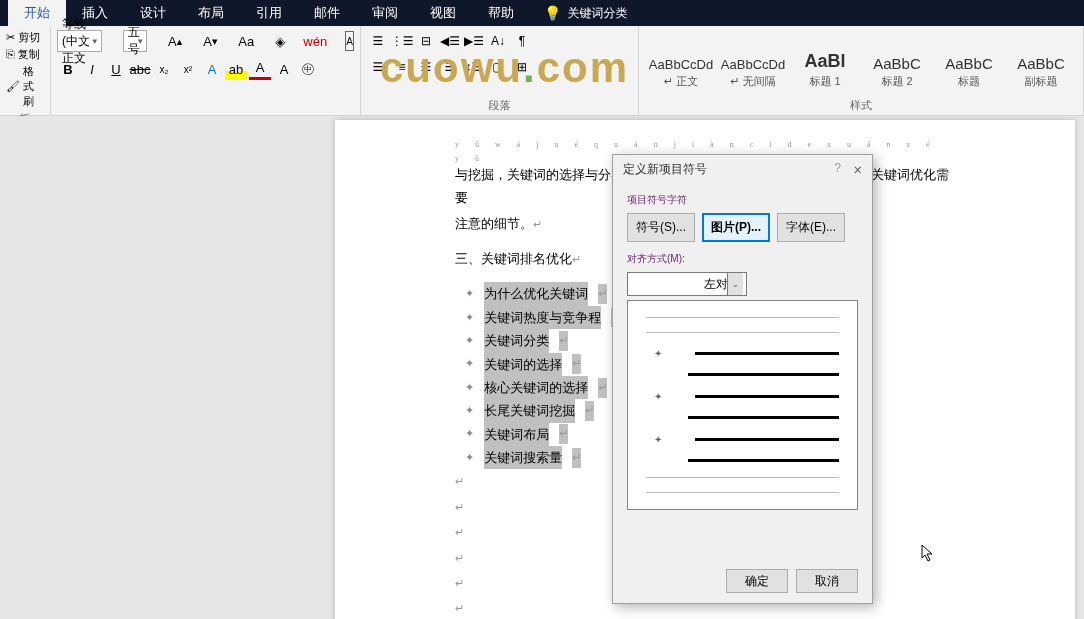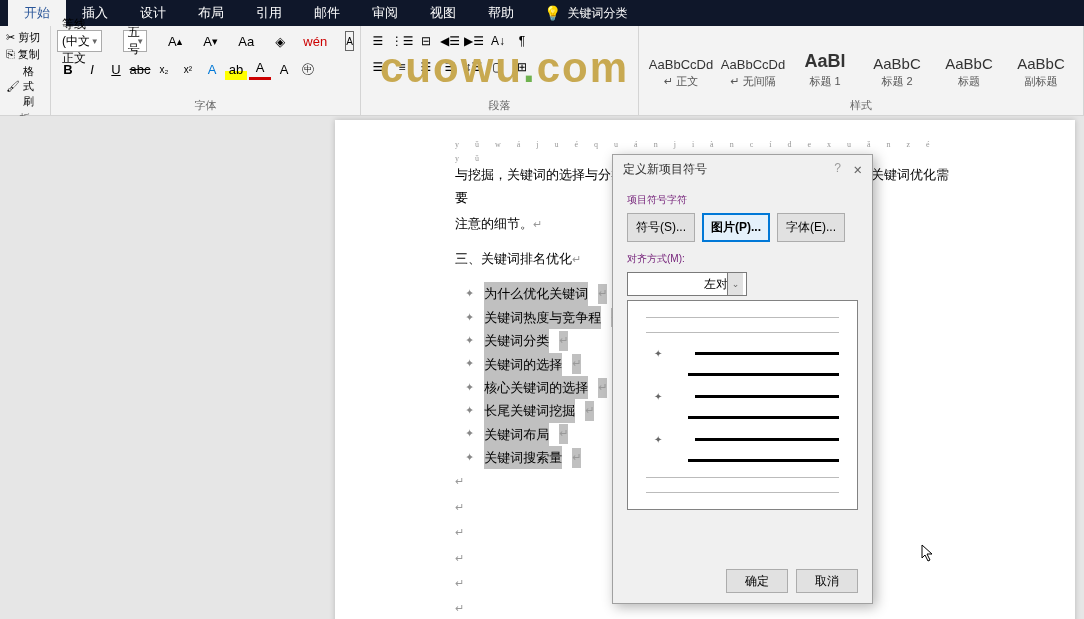--- a/index.html
+++ b/index.html
@@ -327,21 +327,20 @@
           </div>
         <div class="fbtn small">x₂</div>
         <div class="fbtn small">x²</div>
         <div class="fbtn" style="color:#0078d7">A</div>
         <div class="fbtn" style="background:linear-gradient(transparent 60%,#ff0 60%)">ab</div>
         <div class="fbtn" style="border-bottom:3px solid #c00">A</div>
         <div class="fbtn">A</div>
         <div class="fbtn">㊥</div>
       </div>
     </div>
-    <div class="group-label">字体</div>
   </div>
 
   <div class="ribbon-group para-group">
     <div>
       <div class="para-row">
         <div class="pbtn">☰</div>
         <div class="pbtn">⋮☰</div>
         <div class="pbtn">⊟</div>
         <div class="pbtn">◀☰</div>
         <div class="pbtn">▶☰</div>

